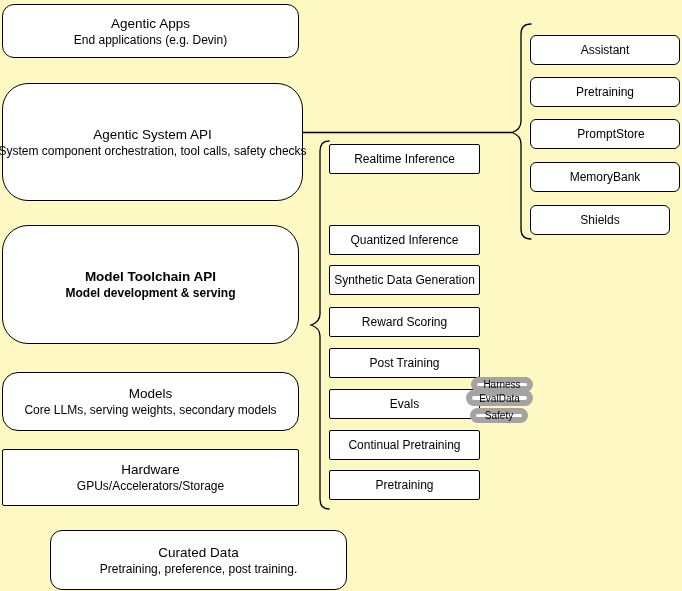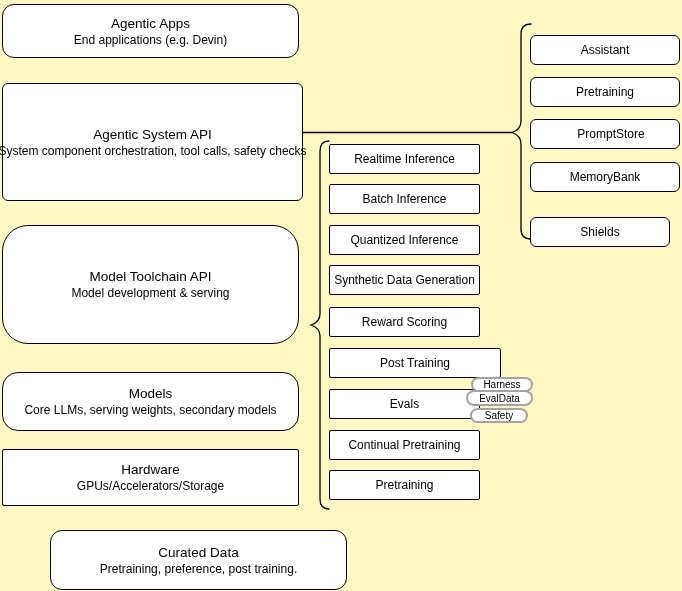--- a/index.html
+++ b/index.html
@@ -46,21 +46,21 @@
   .svc-box, .comp-box {
     font-size: 12px;
     white-space: nowrap;
   }
   .svc-box { border-radius: 2px; }
   .comp-box { border-radius: 6px; }
   .tag-pill {
     position: absolute;
     box-sizing: border-box;
     background: #ffffff;
-    border: 2px solid #a3a3a3;
+    border: 6px solid #a3a3a3;
     border-radius: 999px;
     font-size: 10px;
     line-height: 13px;
     display: flex;
     align-items: center;
     justify-content: center;
     white-space: nowrap;
     z-index: 5;
   }
 </style>
@@ -73,58 +73,57 @@
     <path d="M 302 132.5 L 512 132.5" fill="none" stroke="#000000" stroke-width="1.3"></path>
     <path d="M 531 24 Q 521 24 521 34 L 521 121 Q 521 129.5 512 132.5 Q 521 135.5 521 144 L 521 229 Q 521 239 531 239" fill="none" stroke="#000000" stroke-width="1.3" stroke-linecap="round"></path>
     <path d="M 329 141 Q 320 141 320 151 L 320 314 Q 320 322 311 325 Q 320 328 320 336 L 320 499 Q 320 509 329 509" fill="none" stroke="#000000" stroke-width="1.3" stroke-linecap="round"></path>
   </svg>
 
   <div class="node layer-box" style="left:2px; top:4px; width:297px; height:54px; border-radius:12px;">
     <div class="title">Agentic Apps</div>
     <div class="subtitle">End applications (e.g. Devin)</div>
   </div>
 
-  <div class="node layer-box" style="left:2px; top:83px; width:301px; height:118px; border-radius:6px;">
+  <div class="node layer-box" style="left:2px; top:83px; width:301px; height:118px; border-radius:26px;">
     <div class="title">Agentic System API</div>
     <div class="subtitle">System component orchestration, tool calls, safety checks</div>
   </div>
 
-  <div class="node layer-box" style="left:2px; top:225px; width:297px; height:119px; border-radius:26px;">
+  <div class="node layer-box" style="left:2px; top:225px; width:297px; height:119px; border-radius:26px;font-weight:bold;">
     <div class="title">Model Toolchain API</div>
     <div class="subtitle">Model development &amp; serving</div>
   </div>
 
   <div class="node layer-box" style="left:2px; top:372px; width:297px; height:59px; border-radius:16px;">
     <div class="title">Models</div>
     <div class="subtitle">Core LLMs, serving weights, secondary models</div>
   </div>
 
   <div class="node layer-box" style="left:2px; top:449px; width:297px; height:57px; border-radius:2px;">
     <div class="title">Hardware</div>
     <div class="subtitle">GPUs/Accelerators/Storage</div>
   </div>
 
   <div class="node layer-box" style="left:2px; top:530px; width:297px; height:60px; border-radius:12px;margin-left:48px;">
     <div class="title">Curated Data</div>
     <div class="subtitle">Pretraining, preference, post training.</div>
   </div>
 
   <div class="node svc-box" style="left:329px; top:144px; width:151px; height:30px;">Realtime Inference</div>
-  <div class="node svc-box" style="left:329px; top:184px; width:151px; height:30px;">Batch Inference</div>
   <div class="node svc-box" style="left:329px; top:225px; width:151px; height:30px;">Quantized Inference</div>
   <div class="node svc-box" style="left:329px; top:265px; width:151px; height:30px;">Synthetic Data Generation</div>
   <div class="node svc-box" style="left:329px; top:307px; width:151px; height:30px;">Reward Scoring</div>
-  <div class="node svc-box" style="left:329px; top:348px; width:172px; height:30px;">Post Training</div>
+  <div class="node svc-box" style="left:329px; top:348px; width:151px; height:30px;">Post Training</div>
   <div class="node svc-box" style="left:329px; top:389px; width:151px; height:30px;">Evals</div>
   <div class="node svc-box" style="left:329px; top:430px; width:151px; height:30px;">Continual Pretraining</div>
   <div class="node svc-box" style="left:329px; top:470px; width:151px; height:30px;">Pretraining</div>
 
   <div class="tag-pill" style="left:471px; top:377px; width:62px; height:15px;">Harness</div>
   <div class="tag-pill" style="left:466px; top:378px; width:67px; height:16px;margin-top:12px;">EvalData</div>
   <div class="tag-pill" style="left:470px; top:408px; width:58px; height:15px;">Safety</div>
 
   <div class="node comp-box" style="left:530px; top:35px; width:150px; height:30px;">Assistant</div>
   <div class="node comp-box" style="left:530px; top:77px; width:150px; height:30px;">Pretraining</div>
   <div class="node comp-box" style="left:530px; top:119px; width:150px; height:30px;padding-left:12px;">PromptStore</div>
   <div class="node comp-box" style="left:530px; top:162px; width:150px; height:30px;">MemoryBank</div>
-  <div class="node comp-box" style="left:530px; top:217px; width:140px; height:30px;">Shields</div>
+  <div class="node comp-box" style="left:530px; top:205px; width:140px; height:30px;">Shields</div>
 
 </div>
 
 </body></html>

